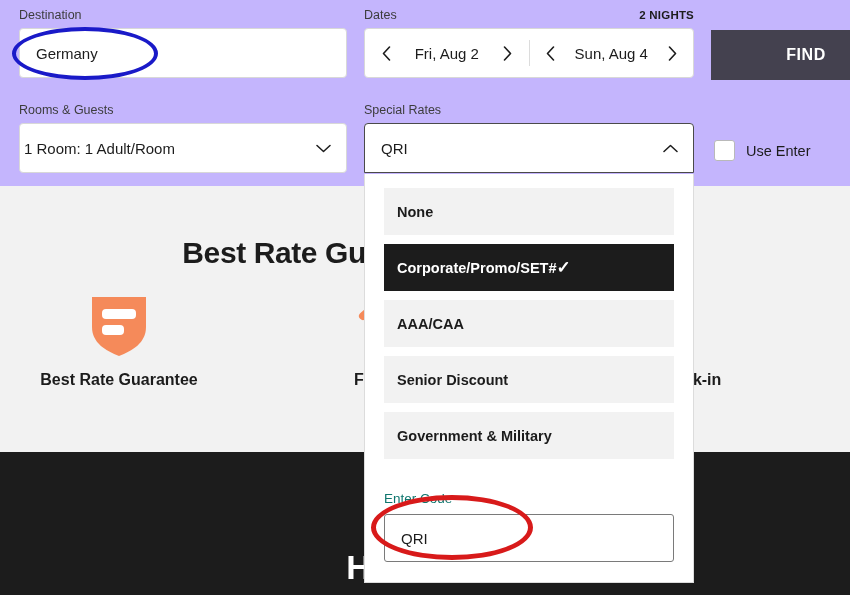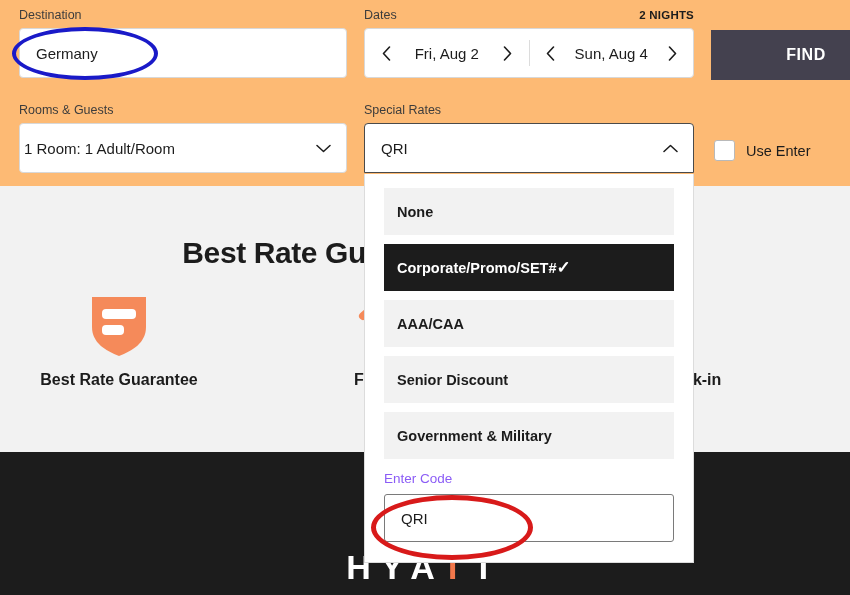--- a/index.html
+++ b/index.html
@@ -86,21 +86,21 @@
     letter-spacing: 10px;
     color: #ffffff;
   }
   .footer-logo .accent { color: #f2784b; }
 
   
   .search-bar {
     position: absolute;
     left: 0; top: 0;
     width: 850px; height: 186px;
-    background: #fdba74;
+    background: #c4b5fd;
   }
 
   .field-label {
     font-size: 12.5px;
     color: #3c3c3c;
     margin-bottom: 6px;
     font-family: "Liberation Sans", sans-serif;
   }
 
   .field-box {
@@ -273,23 +273,23 @@
   .option.selected {
     background: #1c1c1c;
     color: #ffffff;
   }
   .option .check {
     font-size: 17px;
     line-height: 1;
   }
 
   .code-label {
-    margin-top: 12px;
+    margin-top: 32px;
     font-size: 13.5px;
-    color: #8b5cf6;
+    color: #0f766e;
     margin-bottom: 8px;
   }
   .code-input {
     height: 48px;
     border: 1px solid #7a7a7a;
     border-radius: 3px;
     background: #ffffff;
     box-sizing: border-box;
     display: flex;
     align-items: center;

